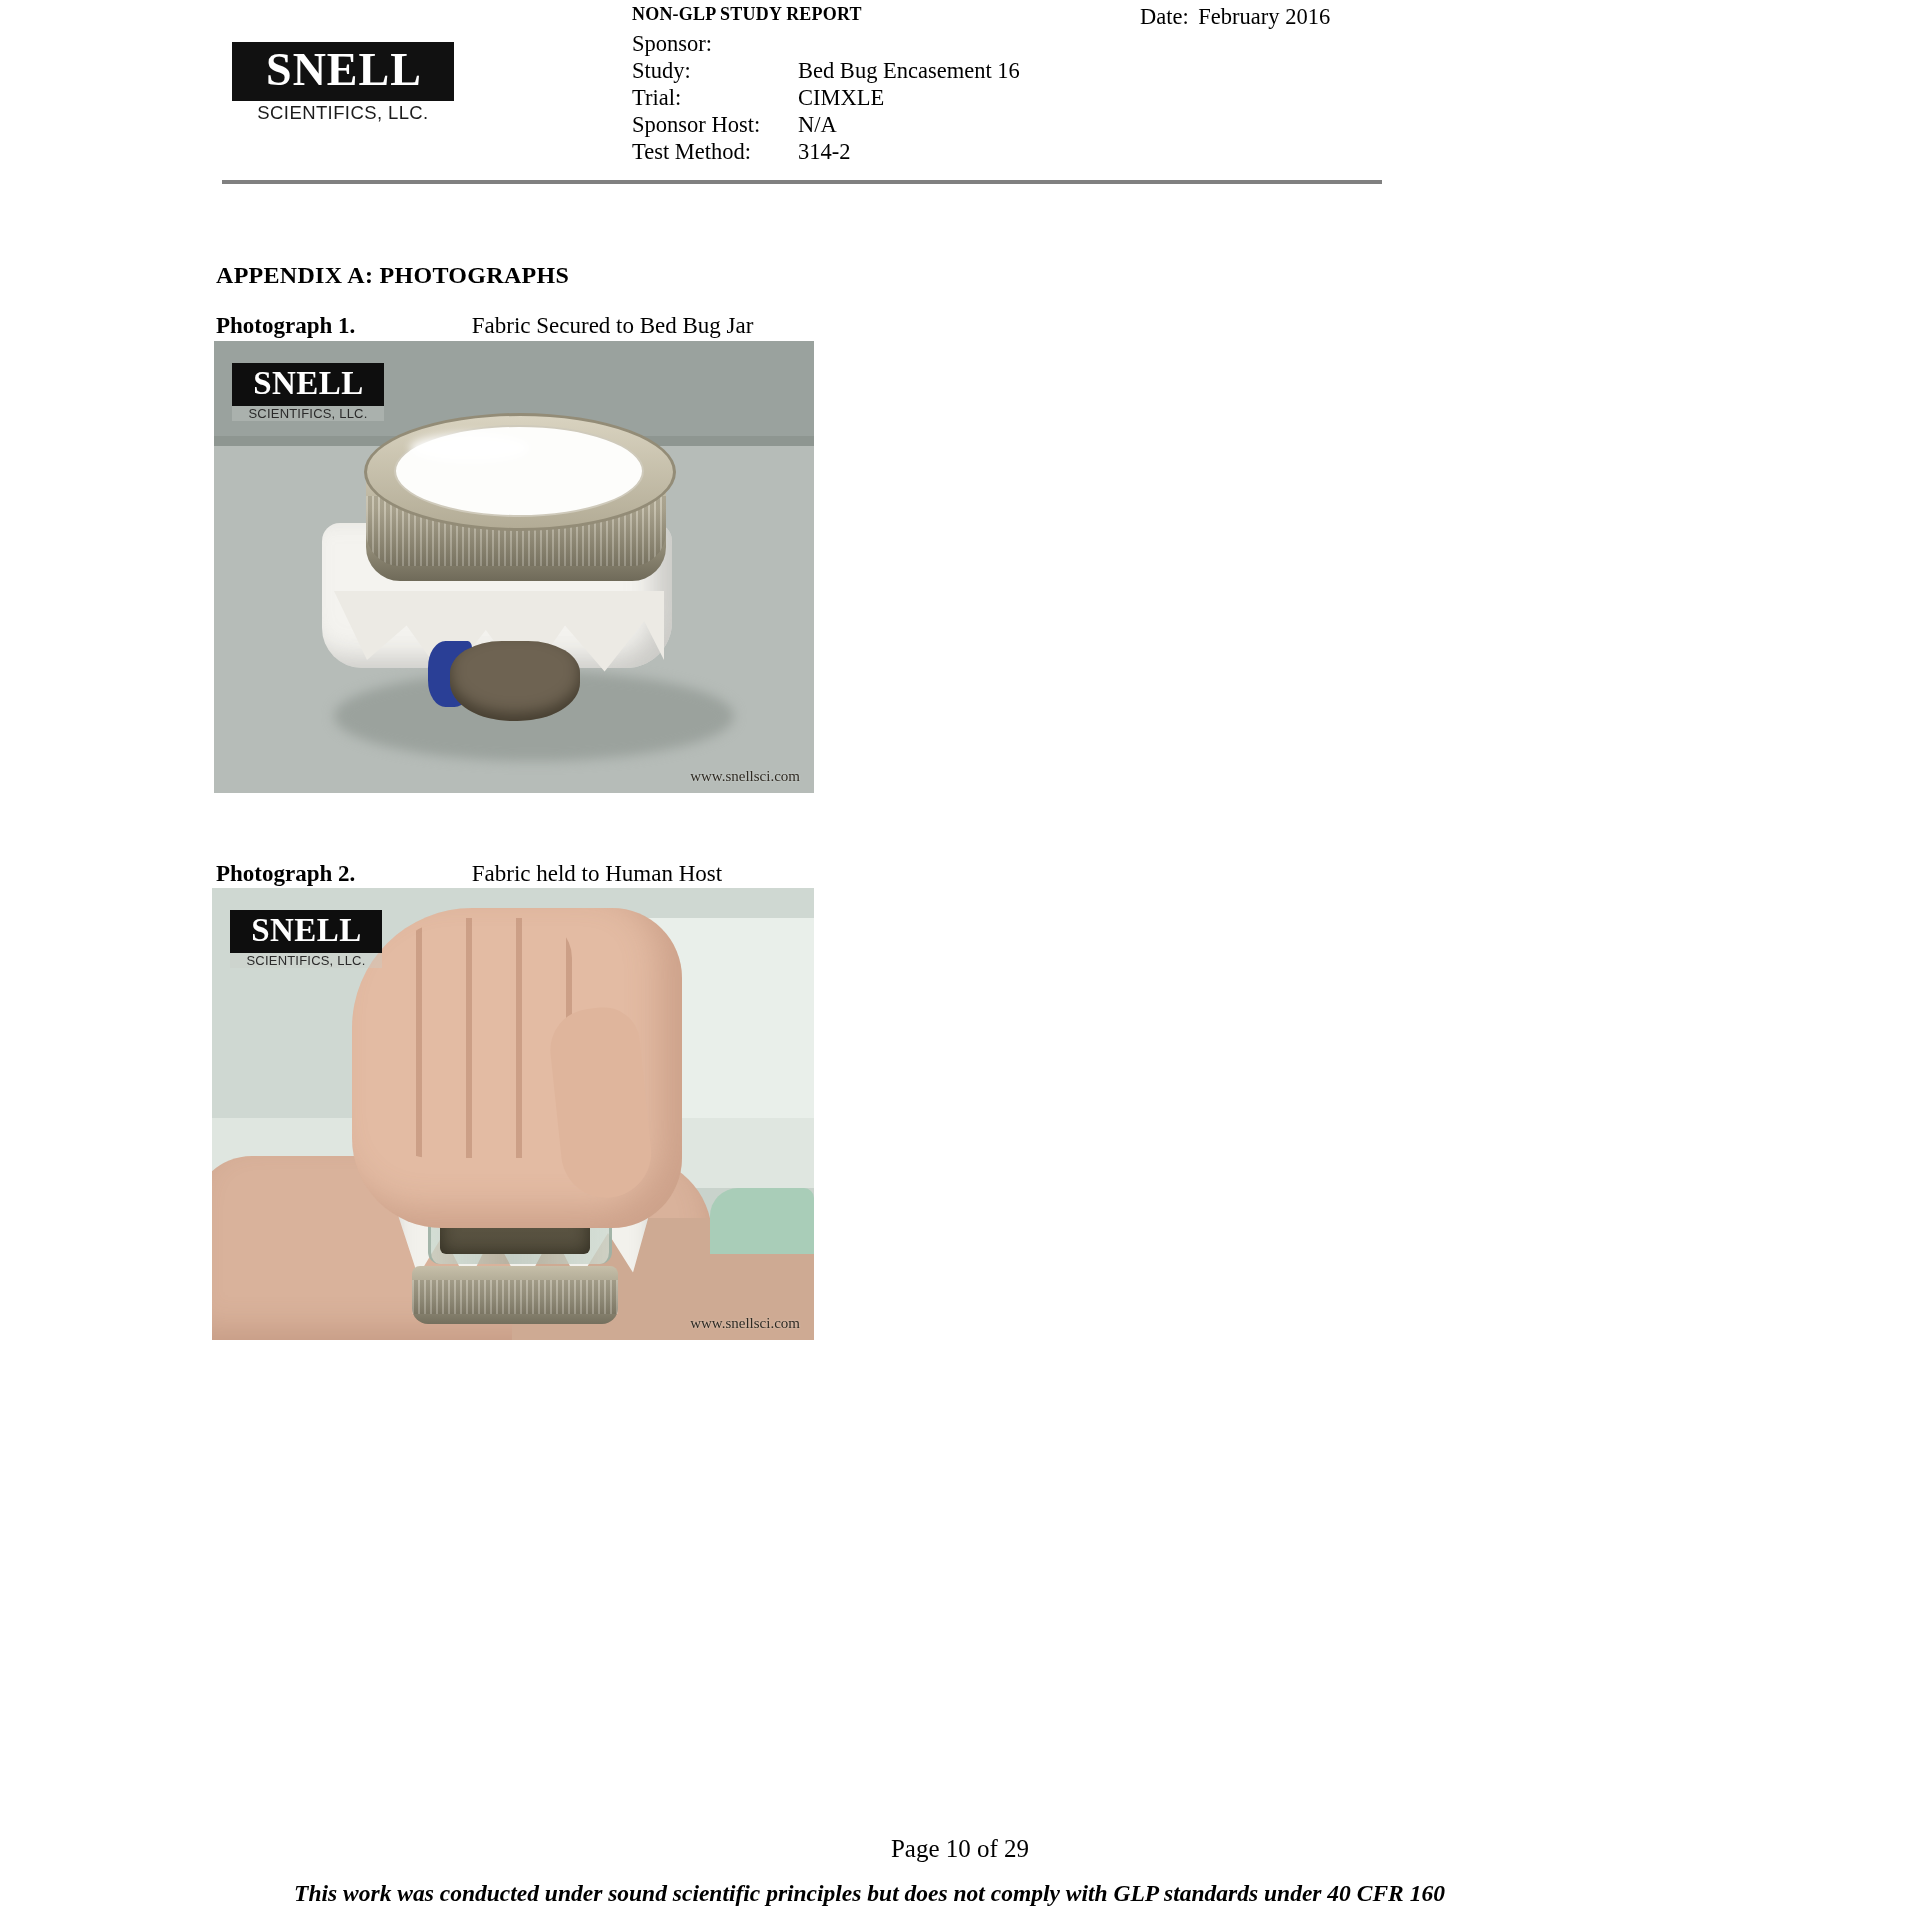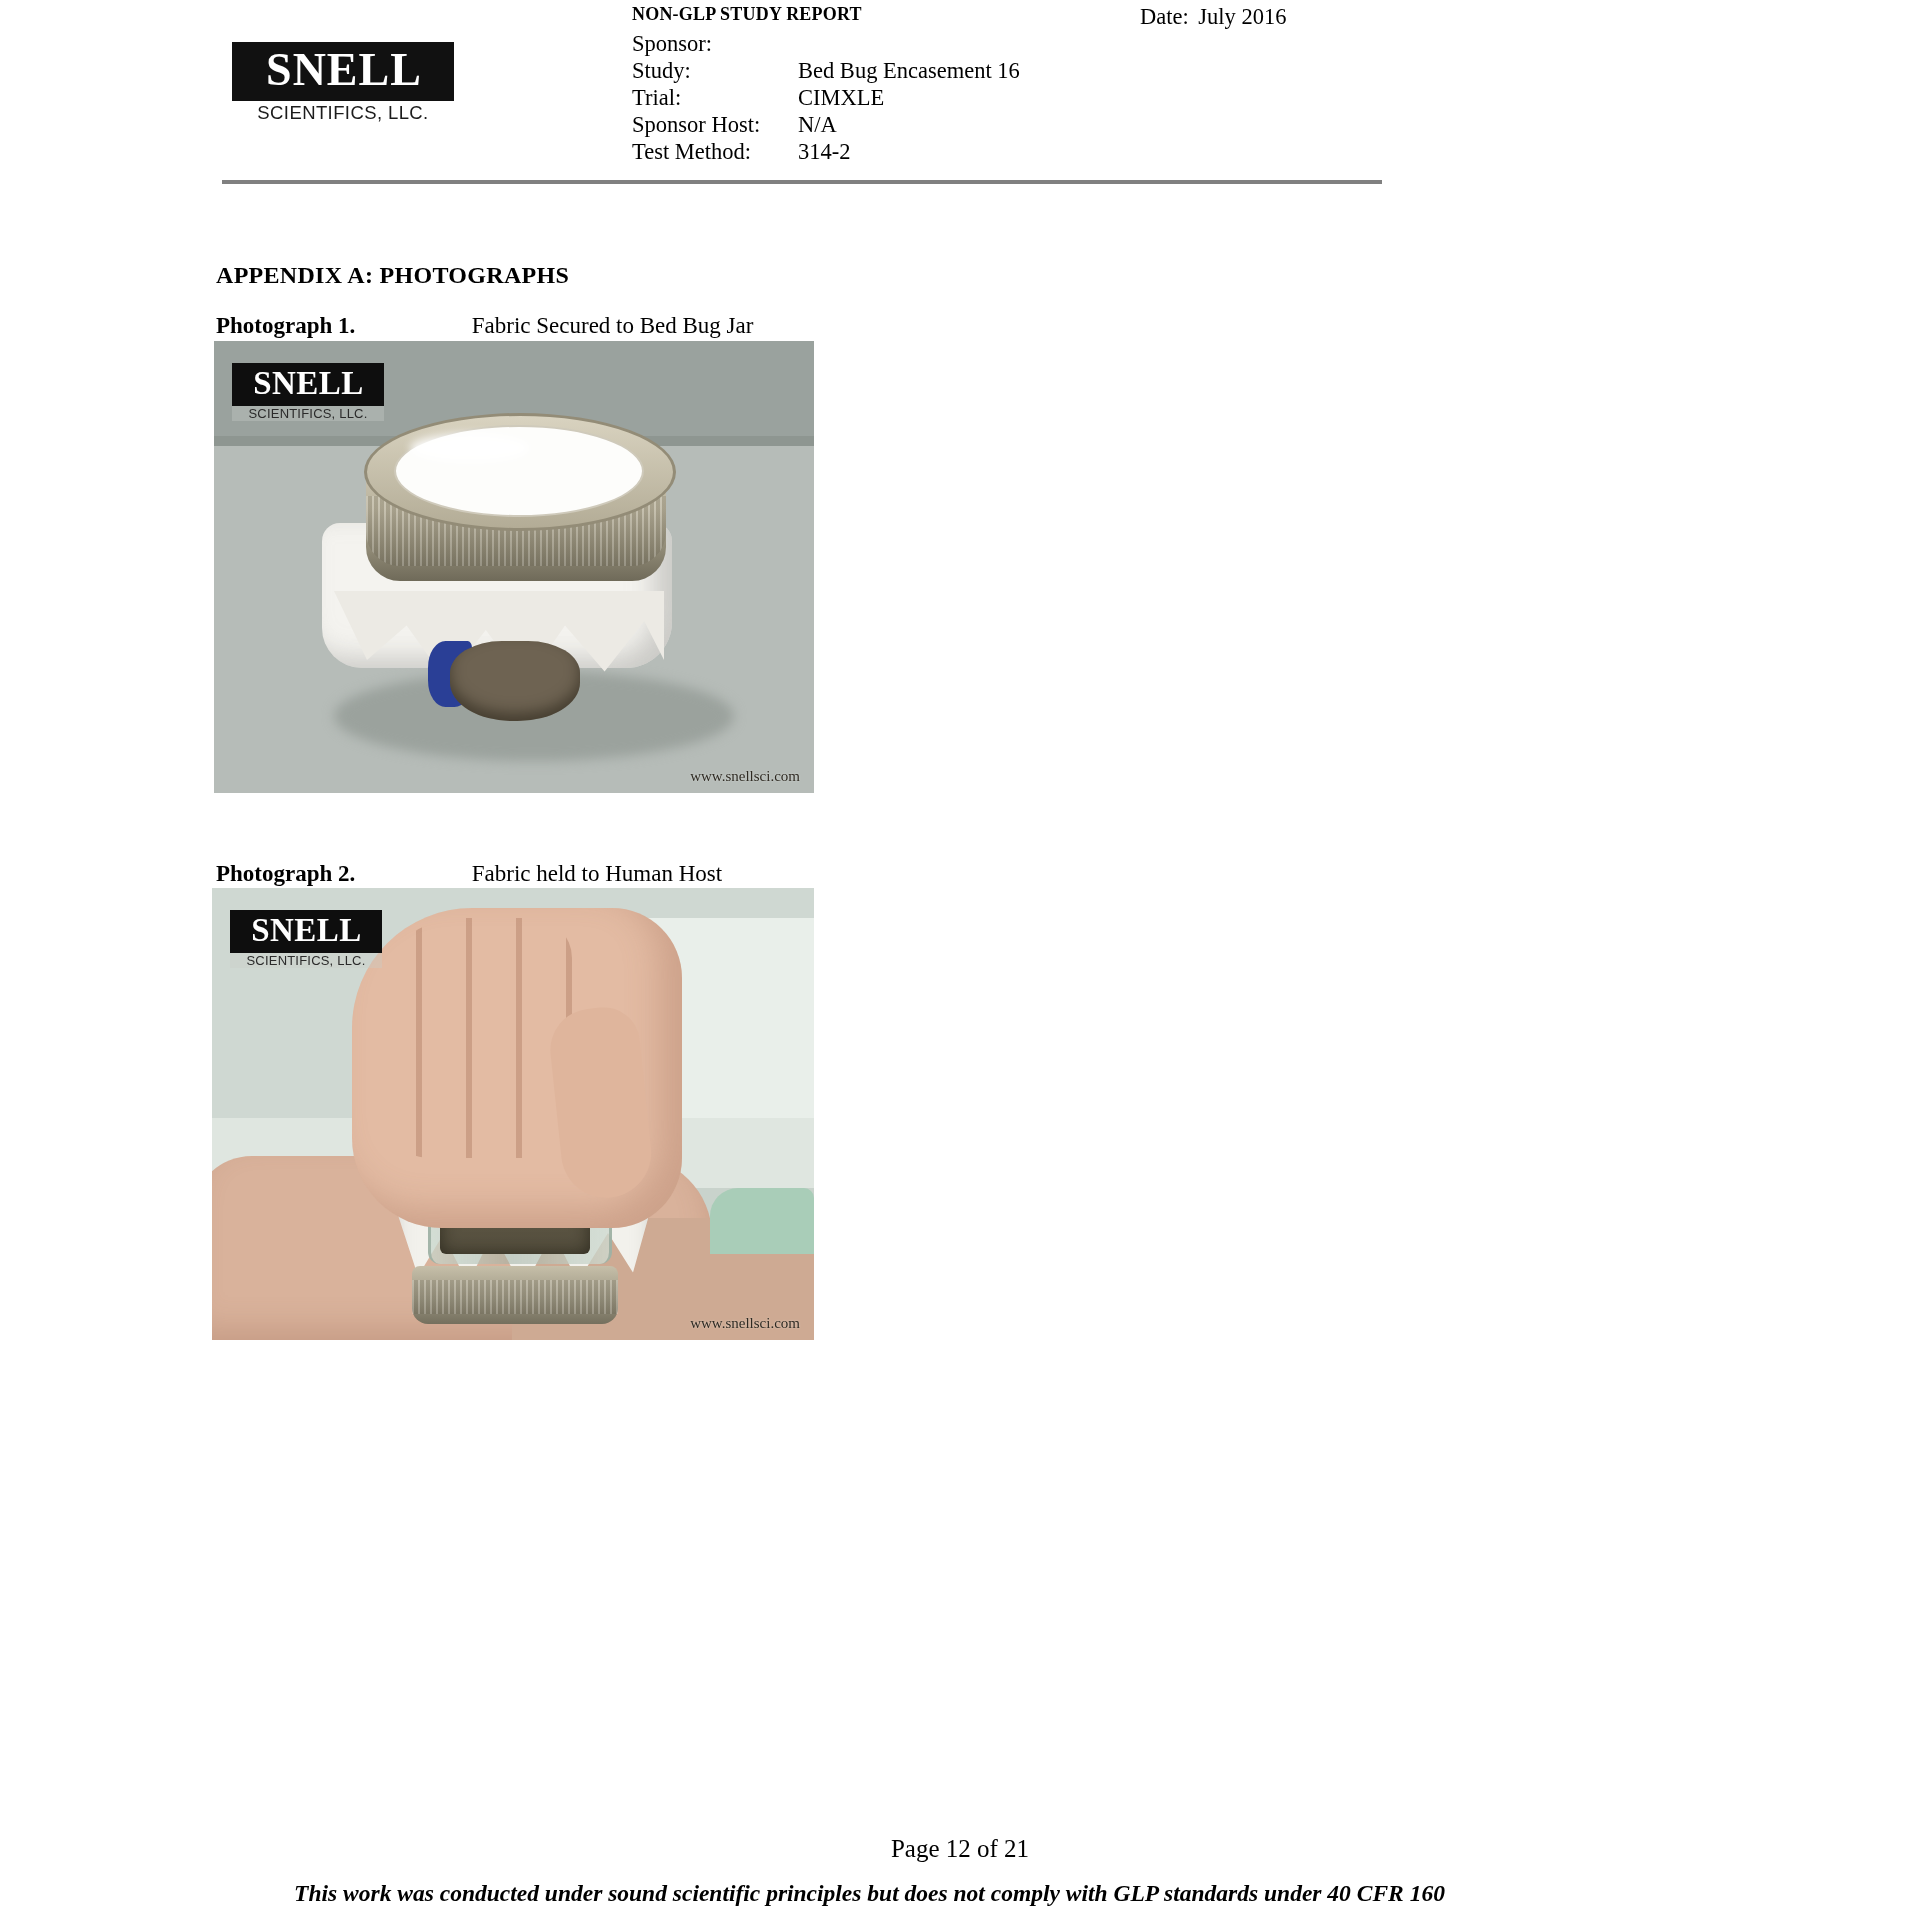--- a/index.html
+++ b/index.html
@@ -435,21 +435,21 @@
 
     <div class="logo-block">
       <div class="logo-main">SNELL</div>
       <div class="logo-sub">SCIENTIFICS, LLC.</div>
     </div>
 
     <div class="report-title">NON-GLP STUDY REPORT</div>
 
     <div class="date-line">
       <span class="lbl">Date:</span>
-      <span class="val">July 2016</span>
+      <span class="val">February 2016</span>
     </div>
 
     <div class="meta">
       <div class="meta-row">
         <span class="meta-label">Sponsor:</span>
         <span class="meta-value"></span>
       </div>
       <div class="meta-row">
         <span class="meta-label">Study:</span>
         <span class="meta-value">Bed Bug Encasement 16</span>
@@ -522,16 +522,16 @@
     <div class="p2-finger-lines"></div>
     <div class="p2-thumb"></div>
 
     <div class="wm-logo">
       <div class="wm-main">SNELL</div>
       <div class="wm-sub">SCIENTIFICS, LLC.</div>
     </div>
     <div class="wm-url">www.snellsci.com</div>
   </div>
 
-  <div class="footer-page">Page 12 of 21</div>
+  <div class="footer-page">Page 10 of 29</div>
   <div class="footer-note">This work was conducted under sound scientific principles but does not comply with GLP standards under 40 CFR 160</div>
 
 </div>
 
 </body></html>

